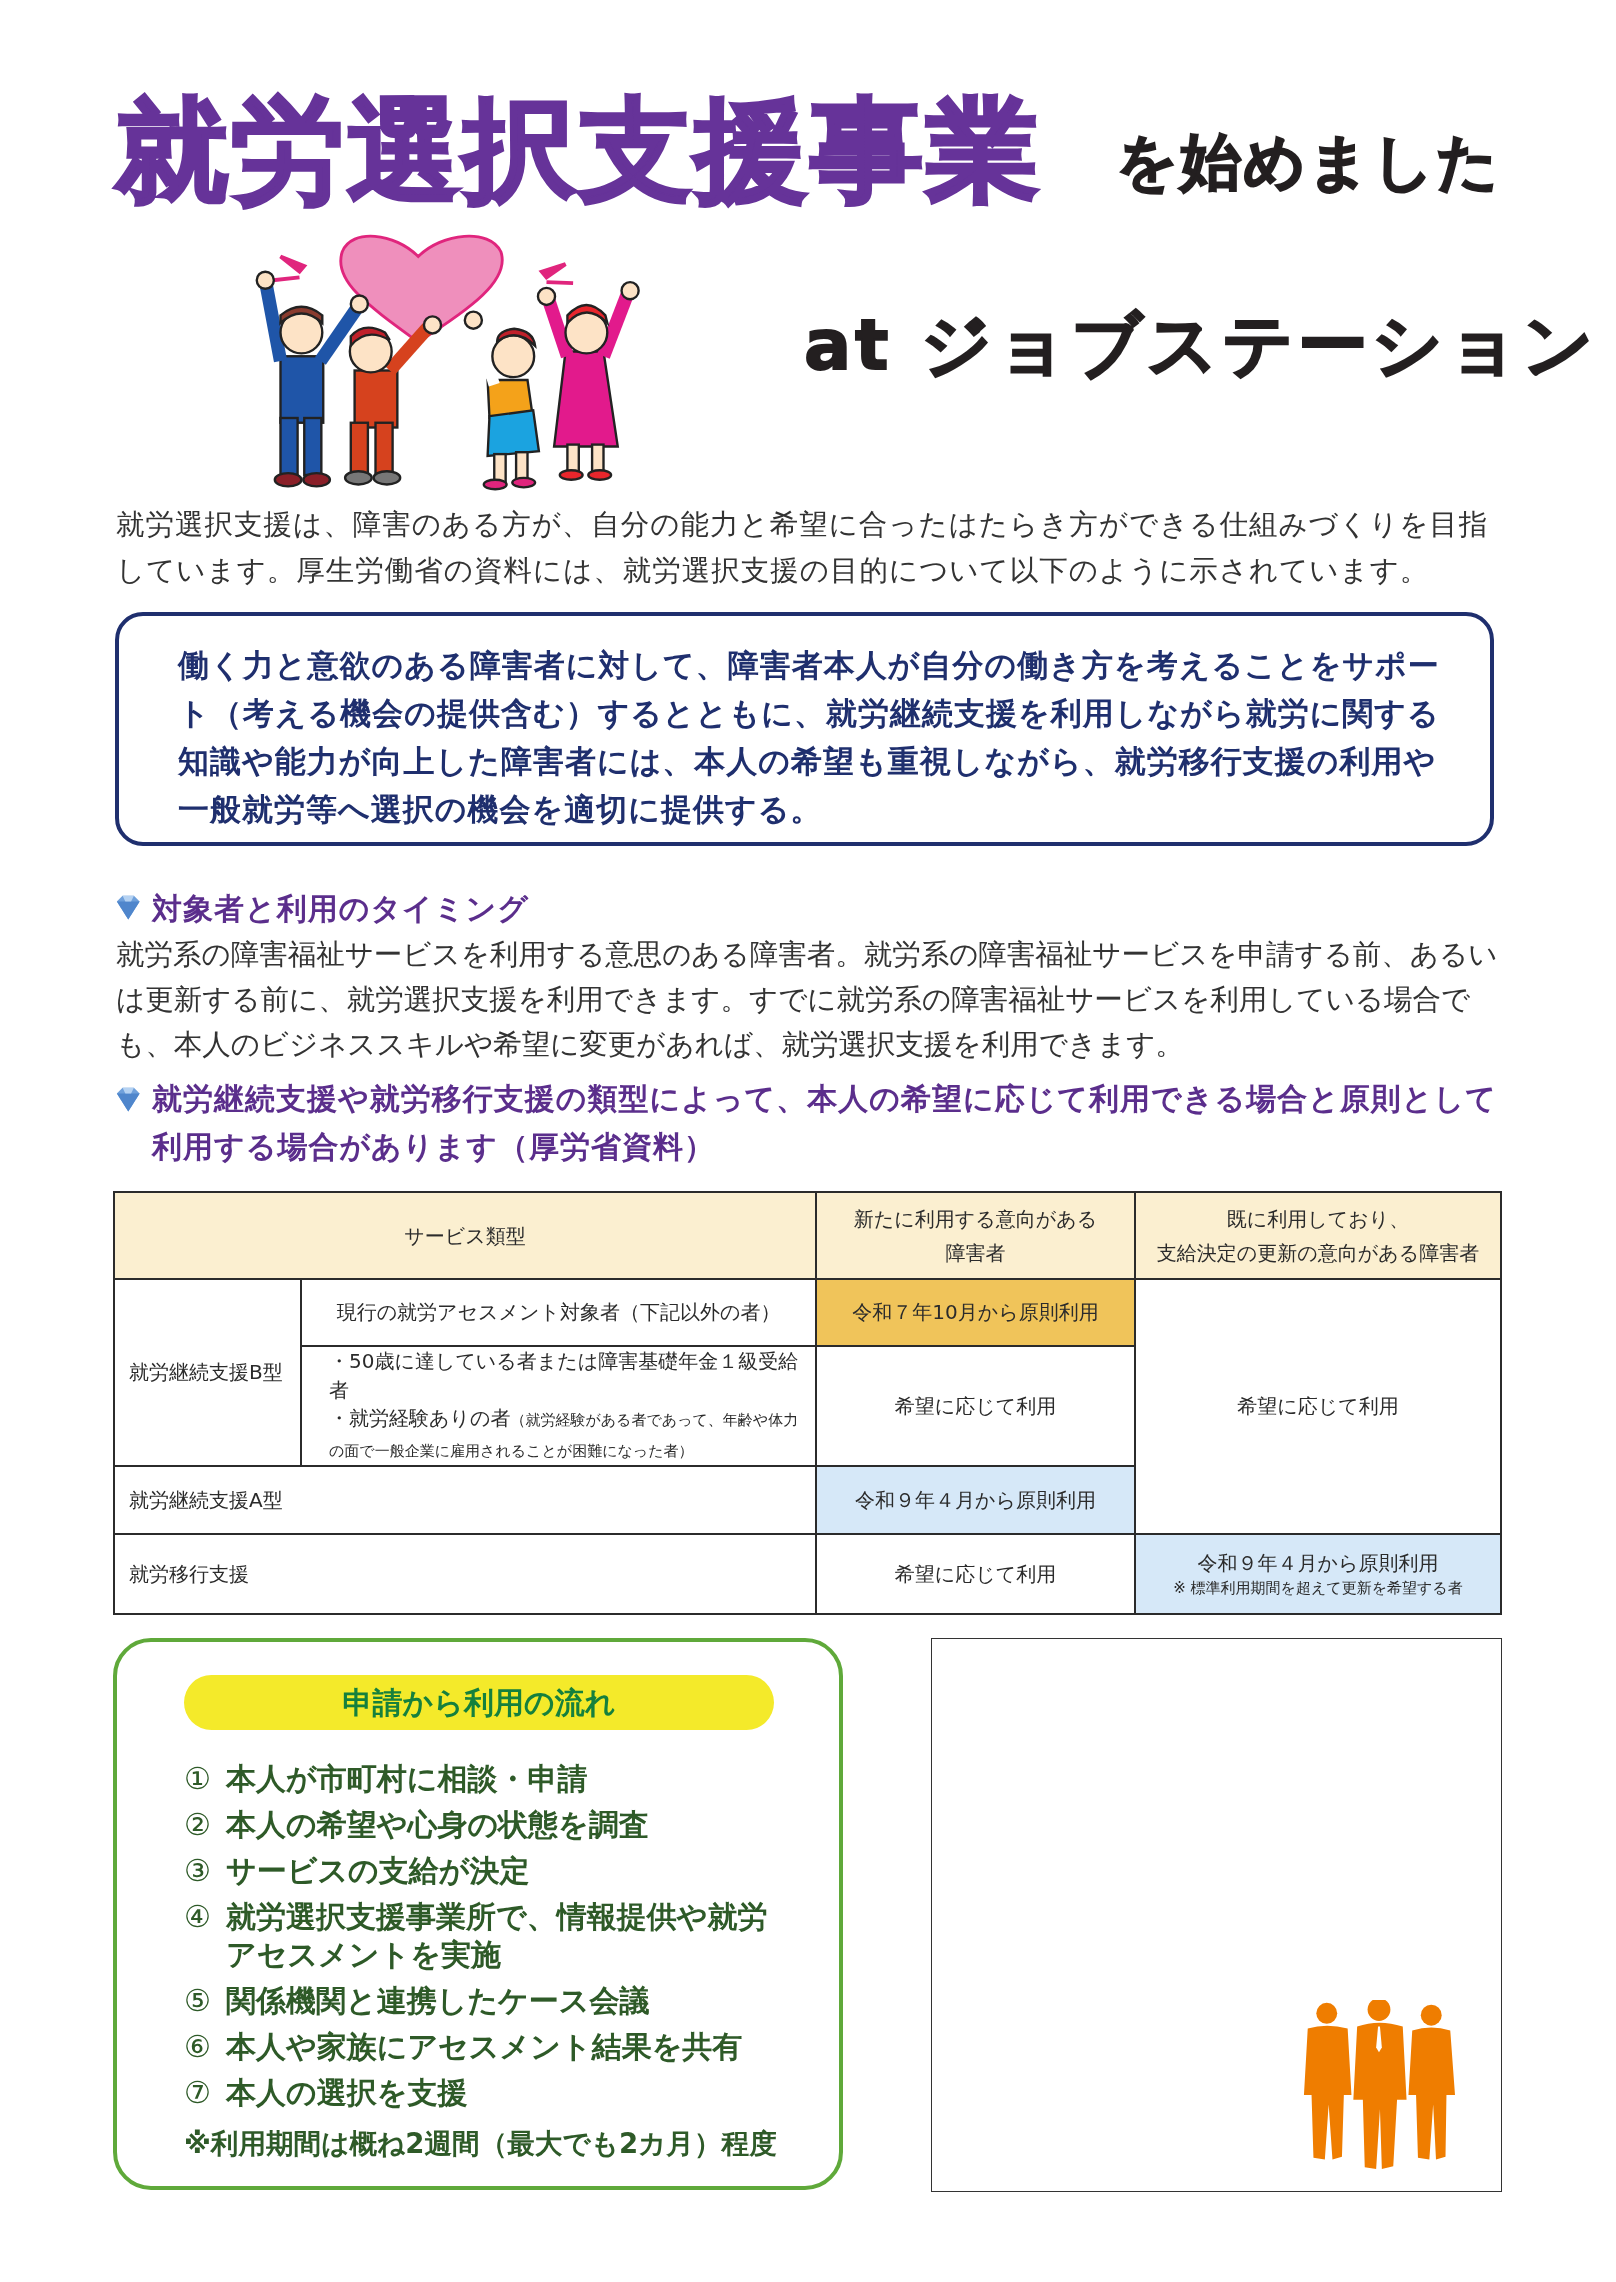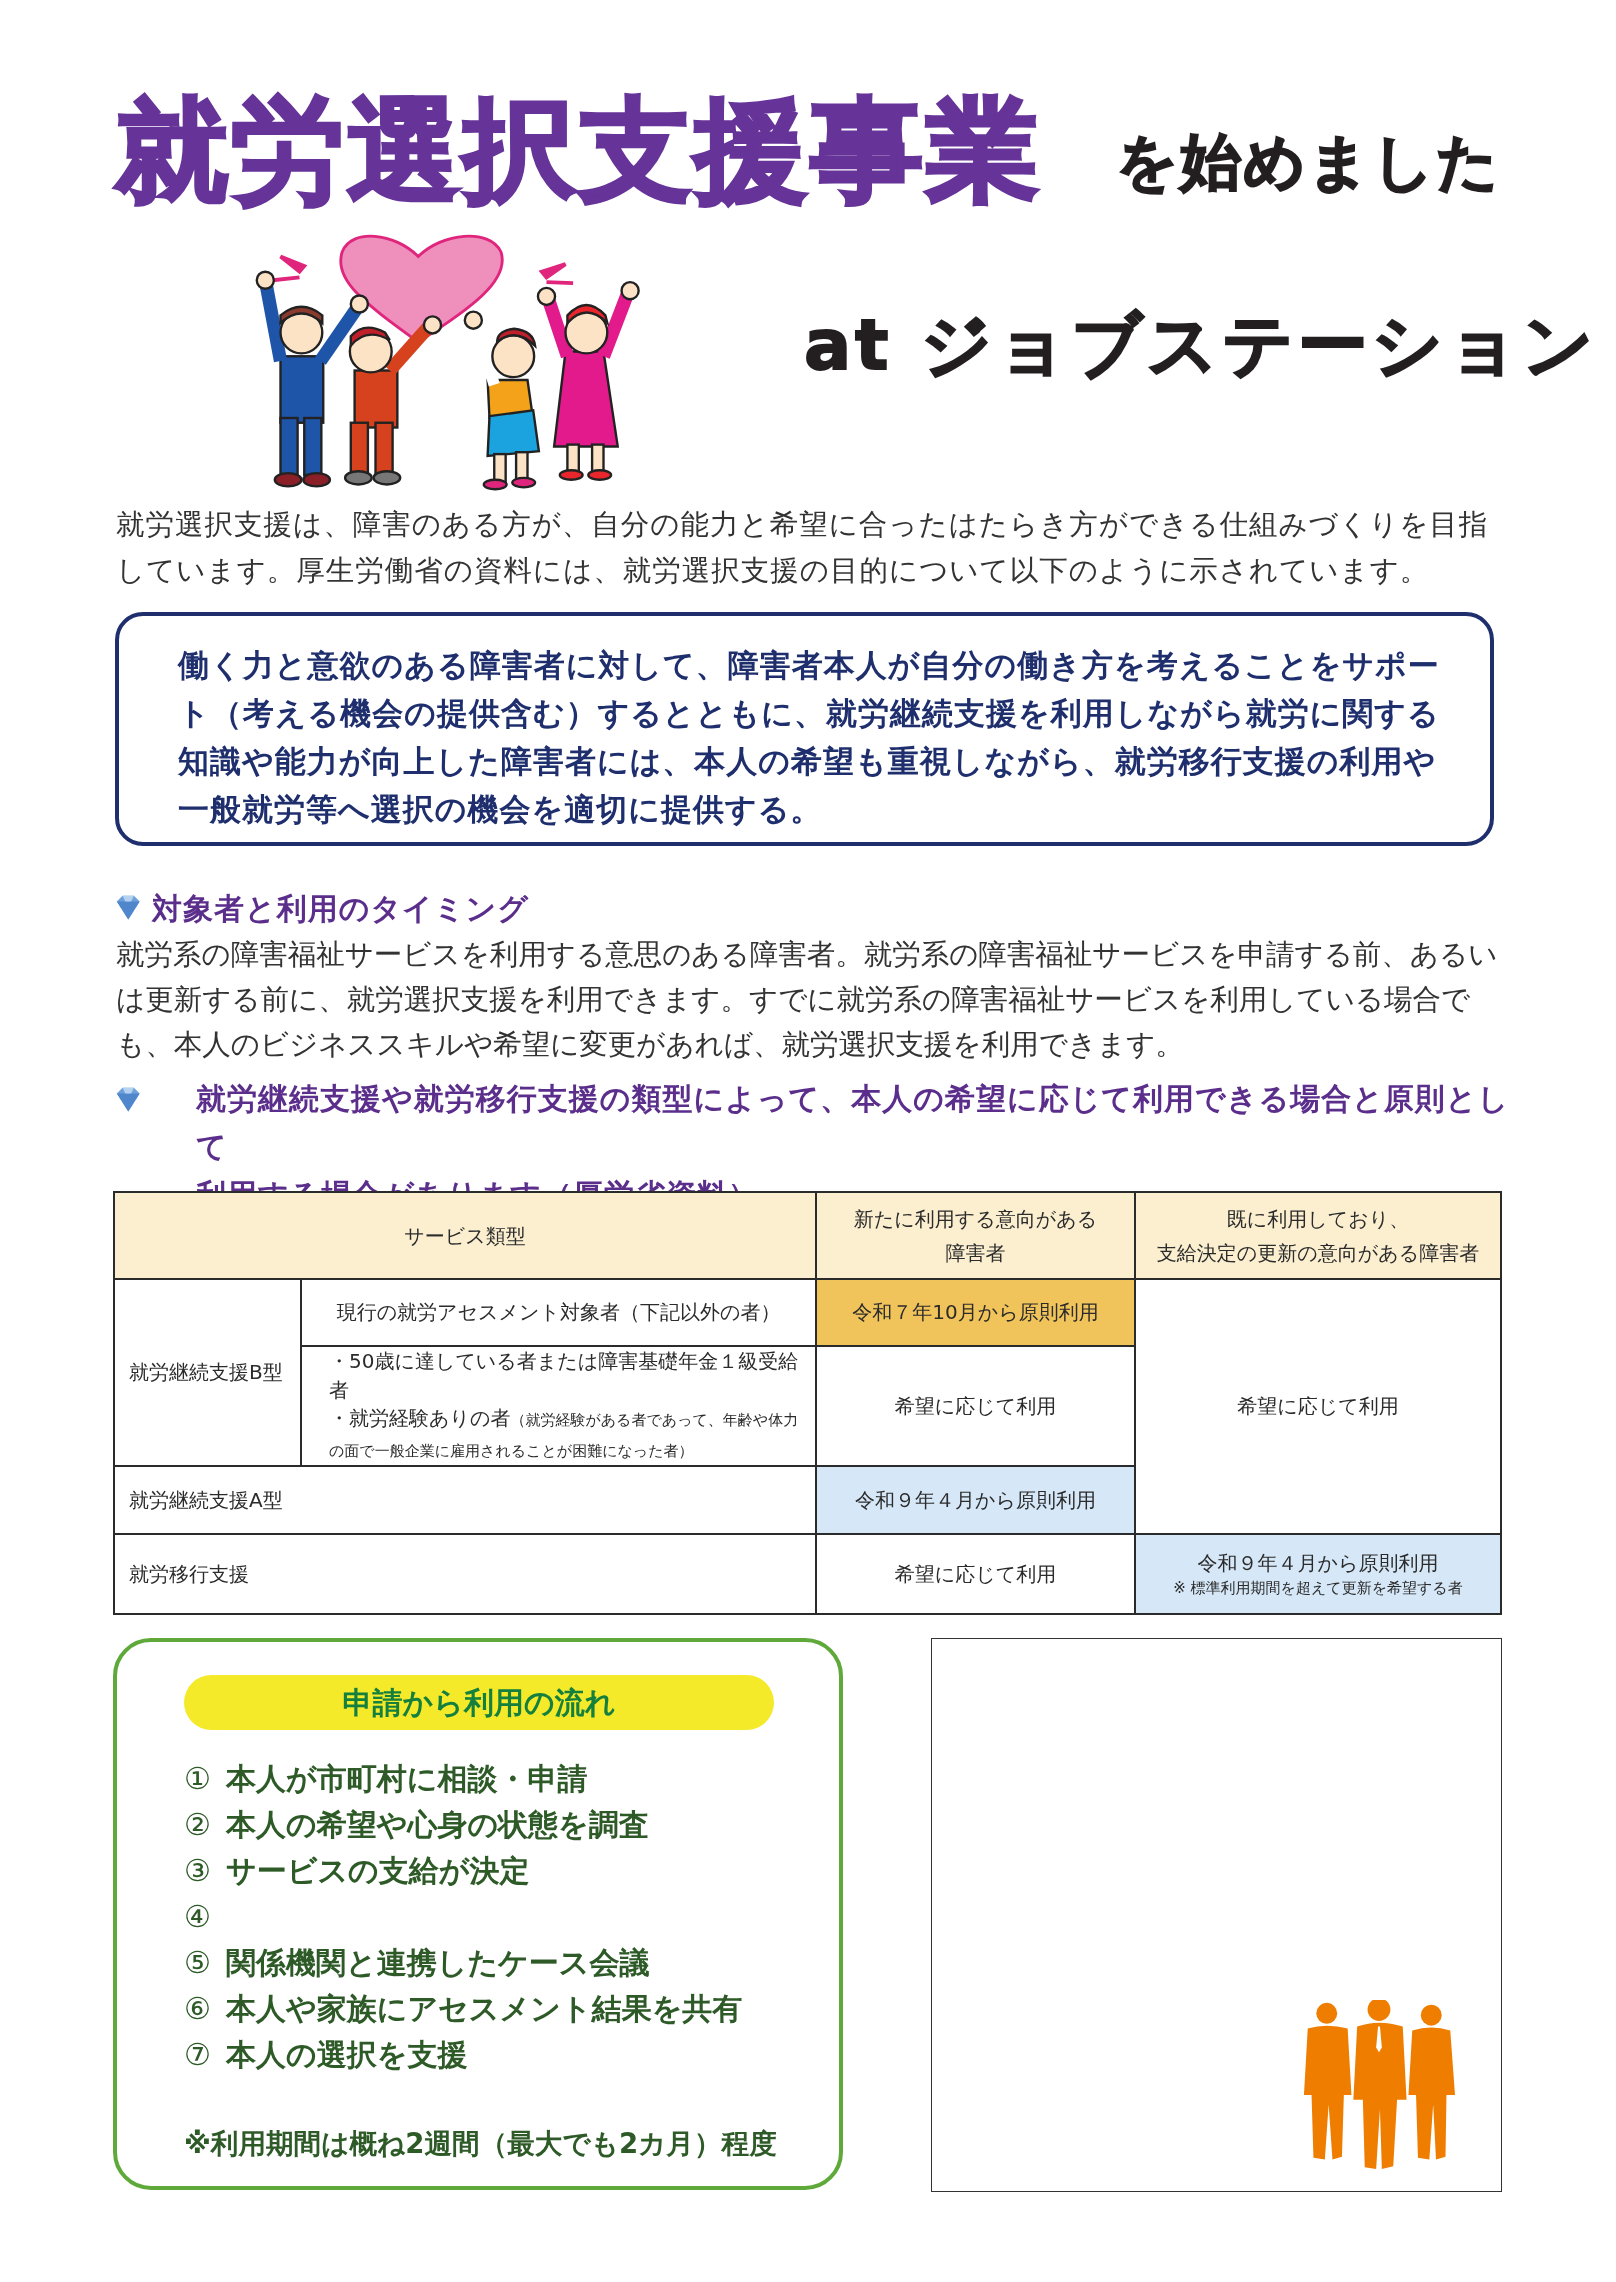--- a/index.html
+++ b/index.html
@@ -22,21 +22,21 @@
 
   .quote-box { left:115px; top:612px; width:1379px; height:234px; border:4.8px solid #1f2f6e;
     border-radius:28px; box-sizing:border-box; }
   .quote-text { position:absolute; left:59px; top:25px; width:1265px; font-size:31px; line-height:48px;
     font-weight:bold; color:#1f2f6e; letter-spacing:1px; }
 
   .heading { font-size:30px; font-weight:bold; color:#5b2e8c; line-height:48px; letter-spacing:1px; }
   .h1 { left:114px; top:885px; }
   .h2 { left:114px; top:1075px; width:1398px; }
   .heading .gem { display:inline-block; width:28.5px; height:28.5px; vertical-align:-2.9px; margin-right:9.5px; }
-  .h2 .row { display:flex; align-items:flex-start;gap:44px; }
+  .h2 .row { display:flex; align-items:flex-start; }
   .h2 .txt { flex:1; }
 
   .body1 { left:116px; top:932px; width:1398px; font-size:28.5px; line-height:45px; color:#333; }
 
   
   .tbl { left:113px; top:1191px; width:1387px; height:405px; border-collapse:collapse; table-layout:fixed; }
   .tbl td, .tbl th { border:2.4px solid #2b2b2b; font-size:20px; color:#2b2b2b; font-weight:normal;
     padding:0 7.6px; text-align:center; vertical-align:middle; }
   .tbl th { background:#fbefd0; line-height:34px; }
   .tbl .left { text-align:left; padding-left:14px; }
@@ -219,20 +219,21 @@
     <li>
         <span class="num">②</span>
         <span>本人の希望や心身の状態を調査</span>
       </li>
     <li>
         <span class="num">③</span>
         <span>サービスの支給が決定</span>
       </li>
     <li style="line-height:38px;margin:3.8px 0">
         <span class="num">④</span>
+        <span style="width:561px">就労選択支援事業所で、情報提供や就労アセスメントを実施</span>
       </li>
     <li>
         <span class="num">⑤</span>
         <span>関係機関と連携したケース会議</span>
       </li>
     <li>
         <span class="num">⑥</span>
         <span>本人や家族にアセスメント結果を共有</span>
       </li>
     <li>

